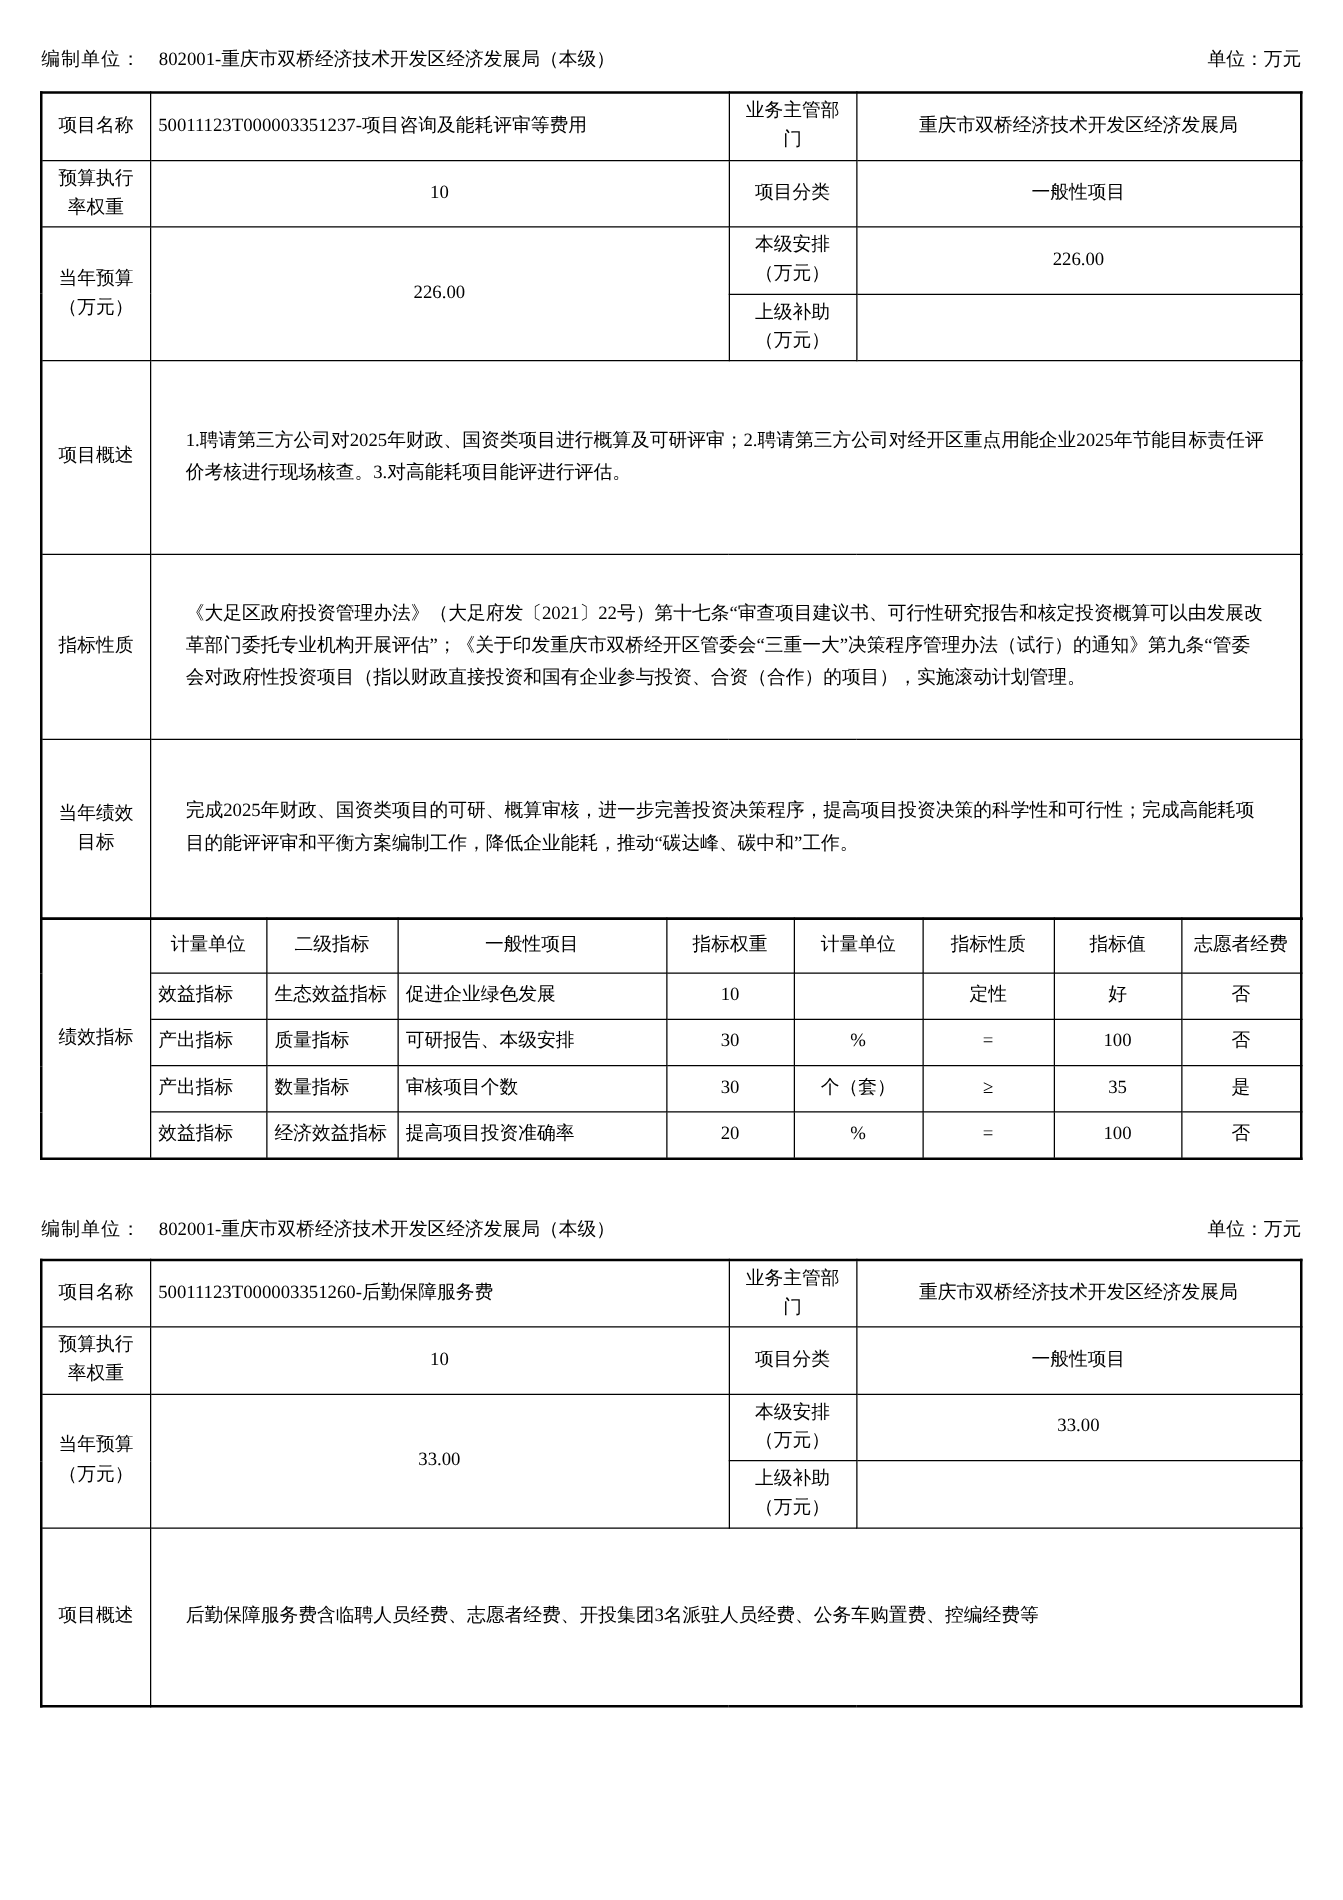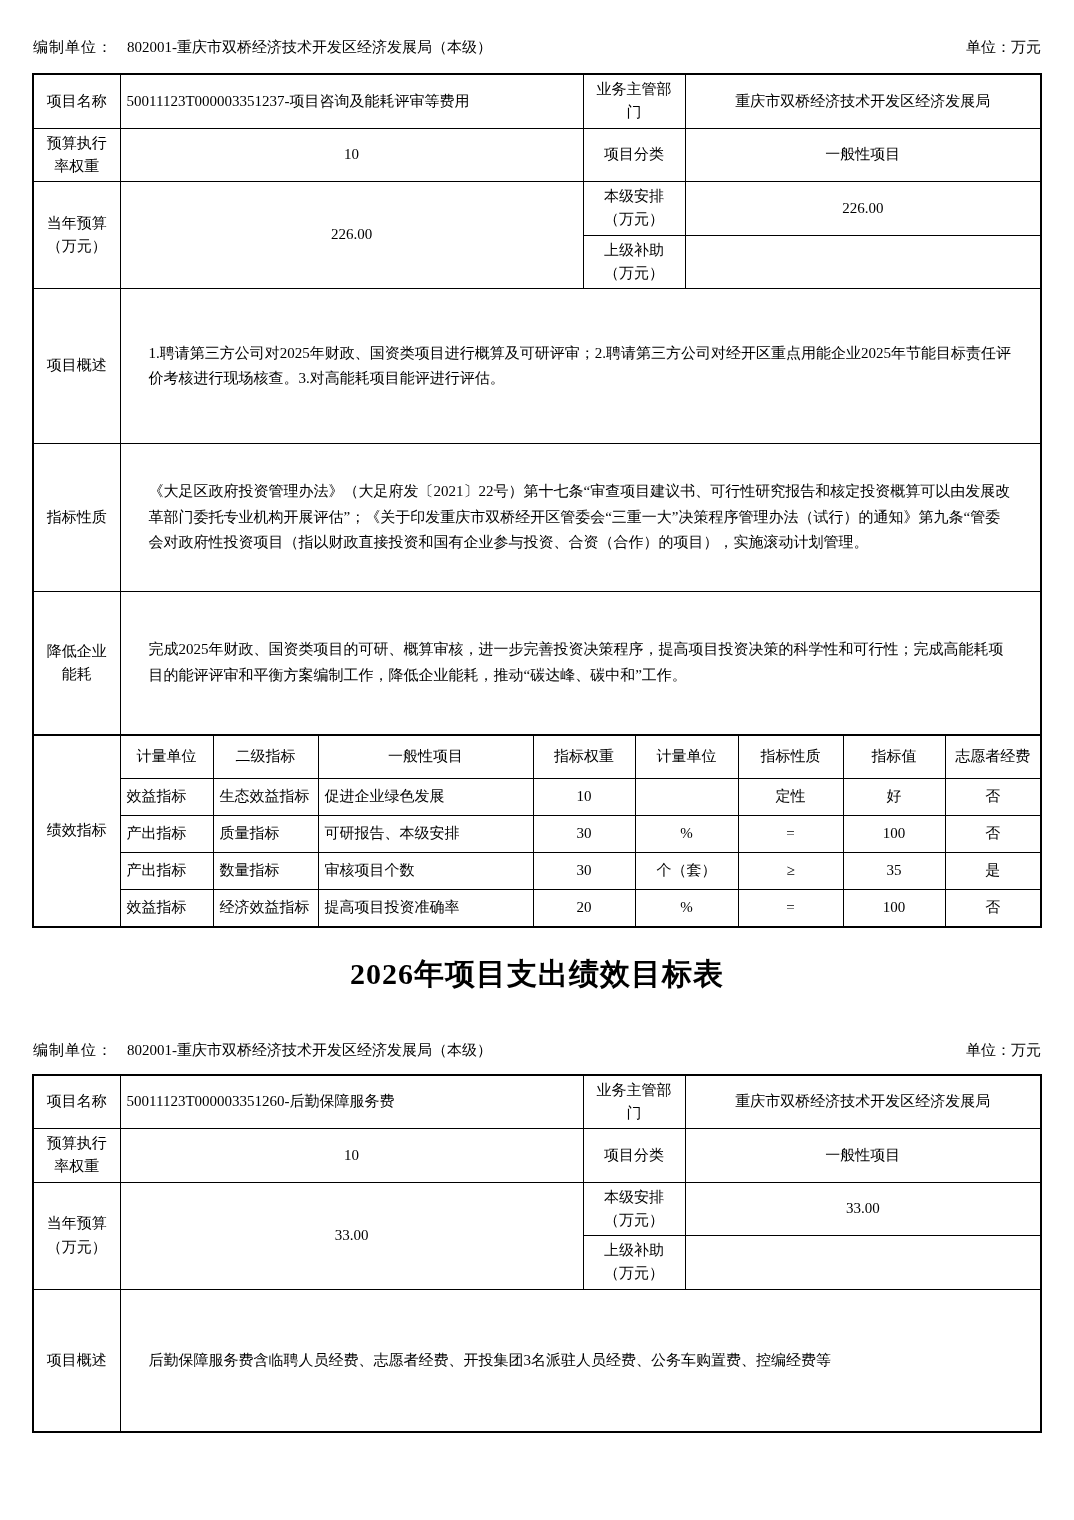--- a/index.html
+++ b/index.html
@@ -105,21 +105,21 @@
     </tr>
     <tr style="height:155px">
       <td>项目概述</td>
       <td colspan="3" class="text-cell">1.聘请第三方公司对2025年财政、国资类项目进行概算及可研评审；2.聘请第三方公司对经开区重点用能企业2025年节能目标责任评价考核进行现场核查。3.对高能耗项目能评进行评估。</td>
     </tr>
     <tr style="height:148px">
       <td>指标性质</td>
       <td colspan="3" class="text-cell">《大足区政府投资管理办法》（大足府发〔2021〕22号）第十七条“审查项目建议书、可行性研究报告和核定投资概算可以由发展改革部门委托专业机构开展评估”；《关于印发重庆市双桥经开区管委会“三重一大”决策程序管理办法（试行）的通知》第九条“管委会对政府性投资项目（指以财政直接投资和国有企业参与投资、合资（合作）的项目），实施滚动计划管理。</td>
     </tr>
     <tr style="height:143px">
-      <td>降低企业能耗</td>
+      <td>当年绩效目标</td>
       <td colspan="3" class="text-cell">完成2025年财政、国资类项目的可研、概算审核，进一步完善投资决策程序，提高项目投资决策的科学性和可行性；完成高能耗项目的能评评审和平衡方案编制工作，降低企业能耗，推动“碳达峰、碳中和”工作。</td>
     </tr>
   </tbody>
     </table>
 
   <table class="doc-table t1b">
     <colgroup>
       <col style="width:87px">
         <col style="width:93px">
         <col style="width:105px">
@@ -178,21 +178,20 @@
       <td class="left-cell">提高项目投资准确率</td>
       <td>20</td>
       <td>%</td>
       <td>=</td>
       <td>100</td>
       <td>否</td>
     </tr>
   </tbody>
     </table>
 
-  <div class="page-title">2026年项目支出绩效目标表</div>
 
   <div class="meta-row second">
     <div class="meta-left">
       <span class="meta-label">编制单位：</span>
       <span class="meta-value">802001-重庆市双桥经济技术开发区经济发展局（本级）</span>
     </div>
     <div class="meta-unit">单位：万元</div>
   </div>
 
   <table class="doc-table t2">

